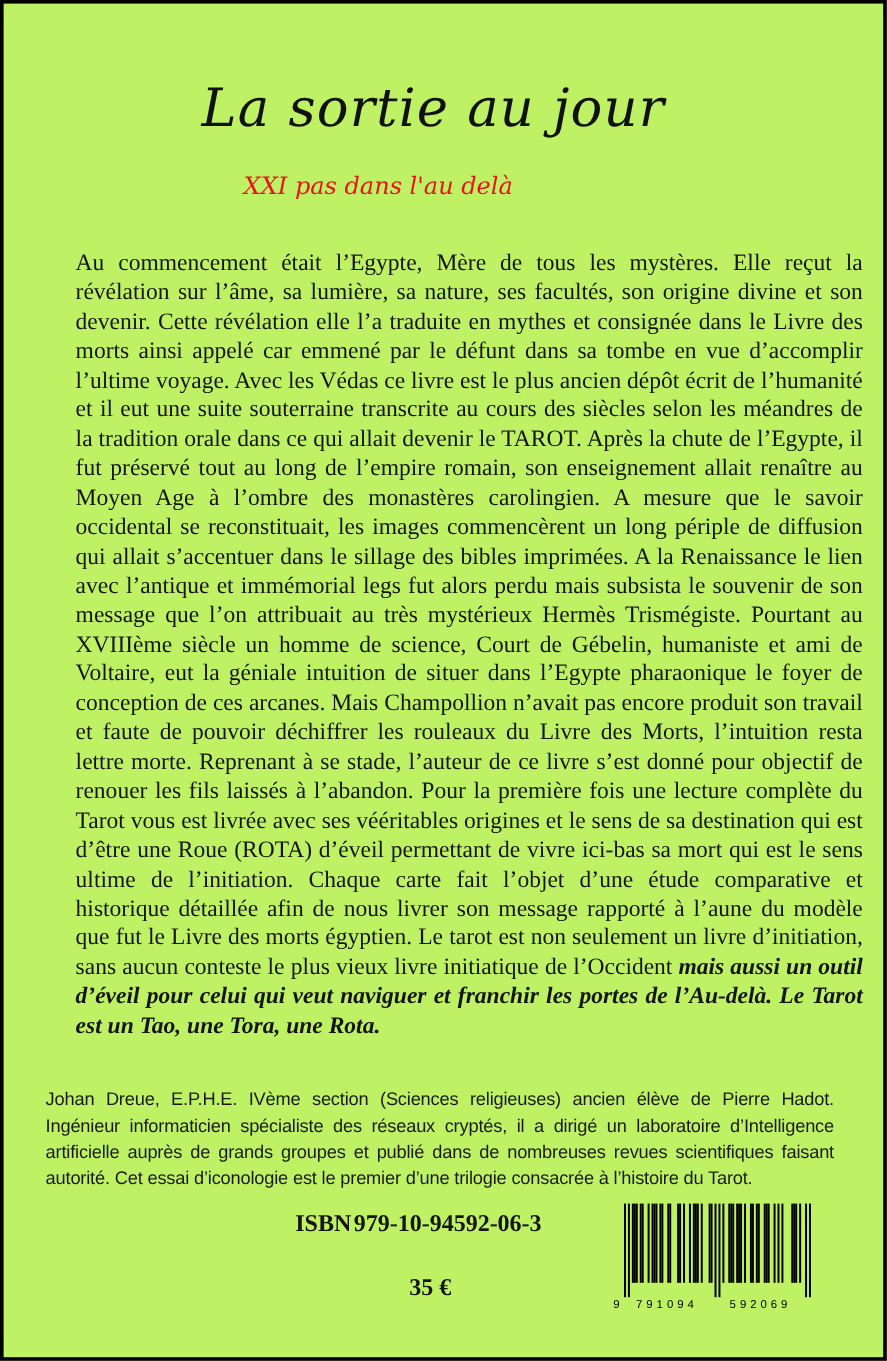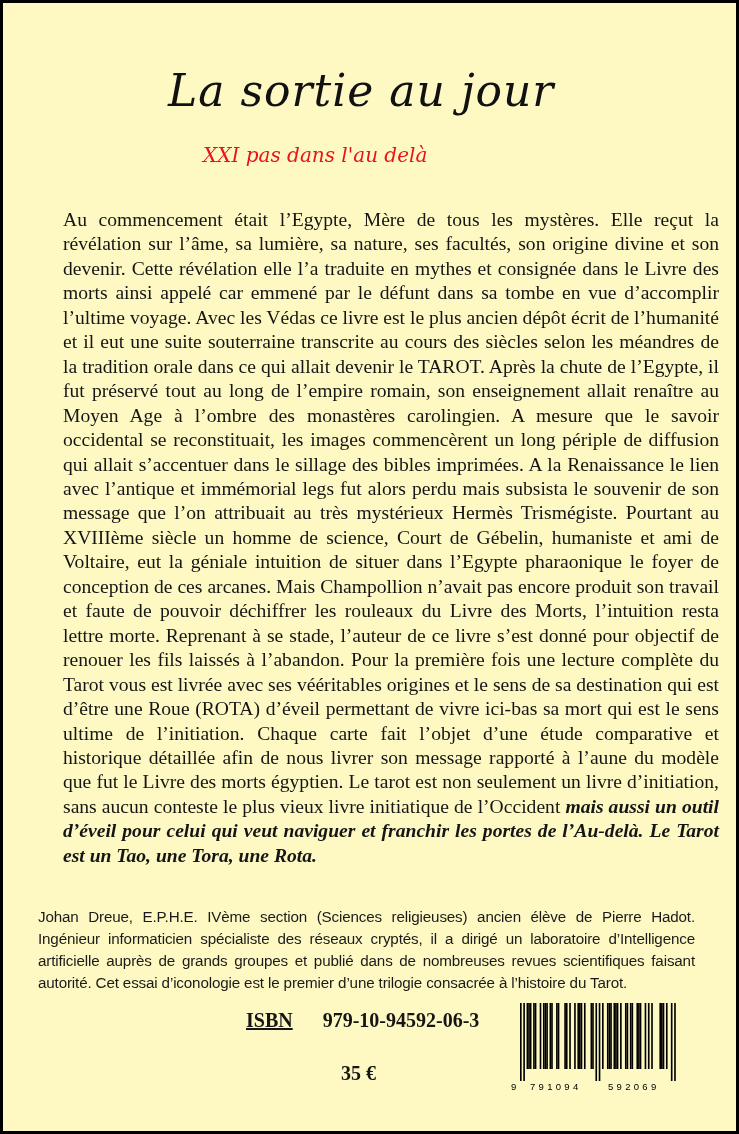--- a/index.html
+++ b/index.html
@@ -16,21 +16,21 @@
     .page {
       position: absolute;
       left: 0; top: 0;
       width: 739px;
       height: 1134px;
       box-sizing: border-box;
       border-left: 3px solid #000;
       border-top: 3px solid #000;
       border-right: 3px solid #000;
       border-bottom: 3px solid #000;
-      background: #fef9c3;
+      background: #bef264;
     }
     .title {
       position: absolute;
       left: 165px;
       top: 62px;
       font-family: "DejaVu Serif", serif;
       font-size: 44px;
       color: #111;
       letter-spacing: 1px;
       white-space: nowrap;
@@ -77,21 +77,21 @@
     .isbn {
       position: absolute;
       left: 243px;
       top: 1006px;
       font-family: "Liberation Serif", serif;
       font-size: 20px;
       font-weight: bold;
       color: #151515;
       white-space: nowrap;
     }
-    .isbn .isbn-label { margin-right: 30px; text-decoration: underline; }
+    .isbn .isbn-label { margin-right: 2px; }
     .price {
       position: absolute;
       left: 338px;
       top: 1059px;
       font-family: "Liberation Serif", serif;
       font-size: 20px;
       font-weight: bold;
       color: #151515;
       white-space: nowrap;
     }

